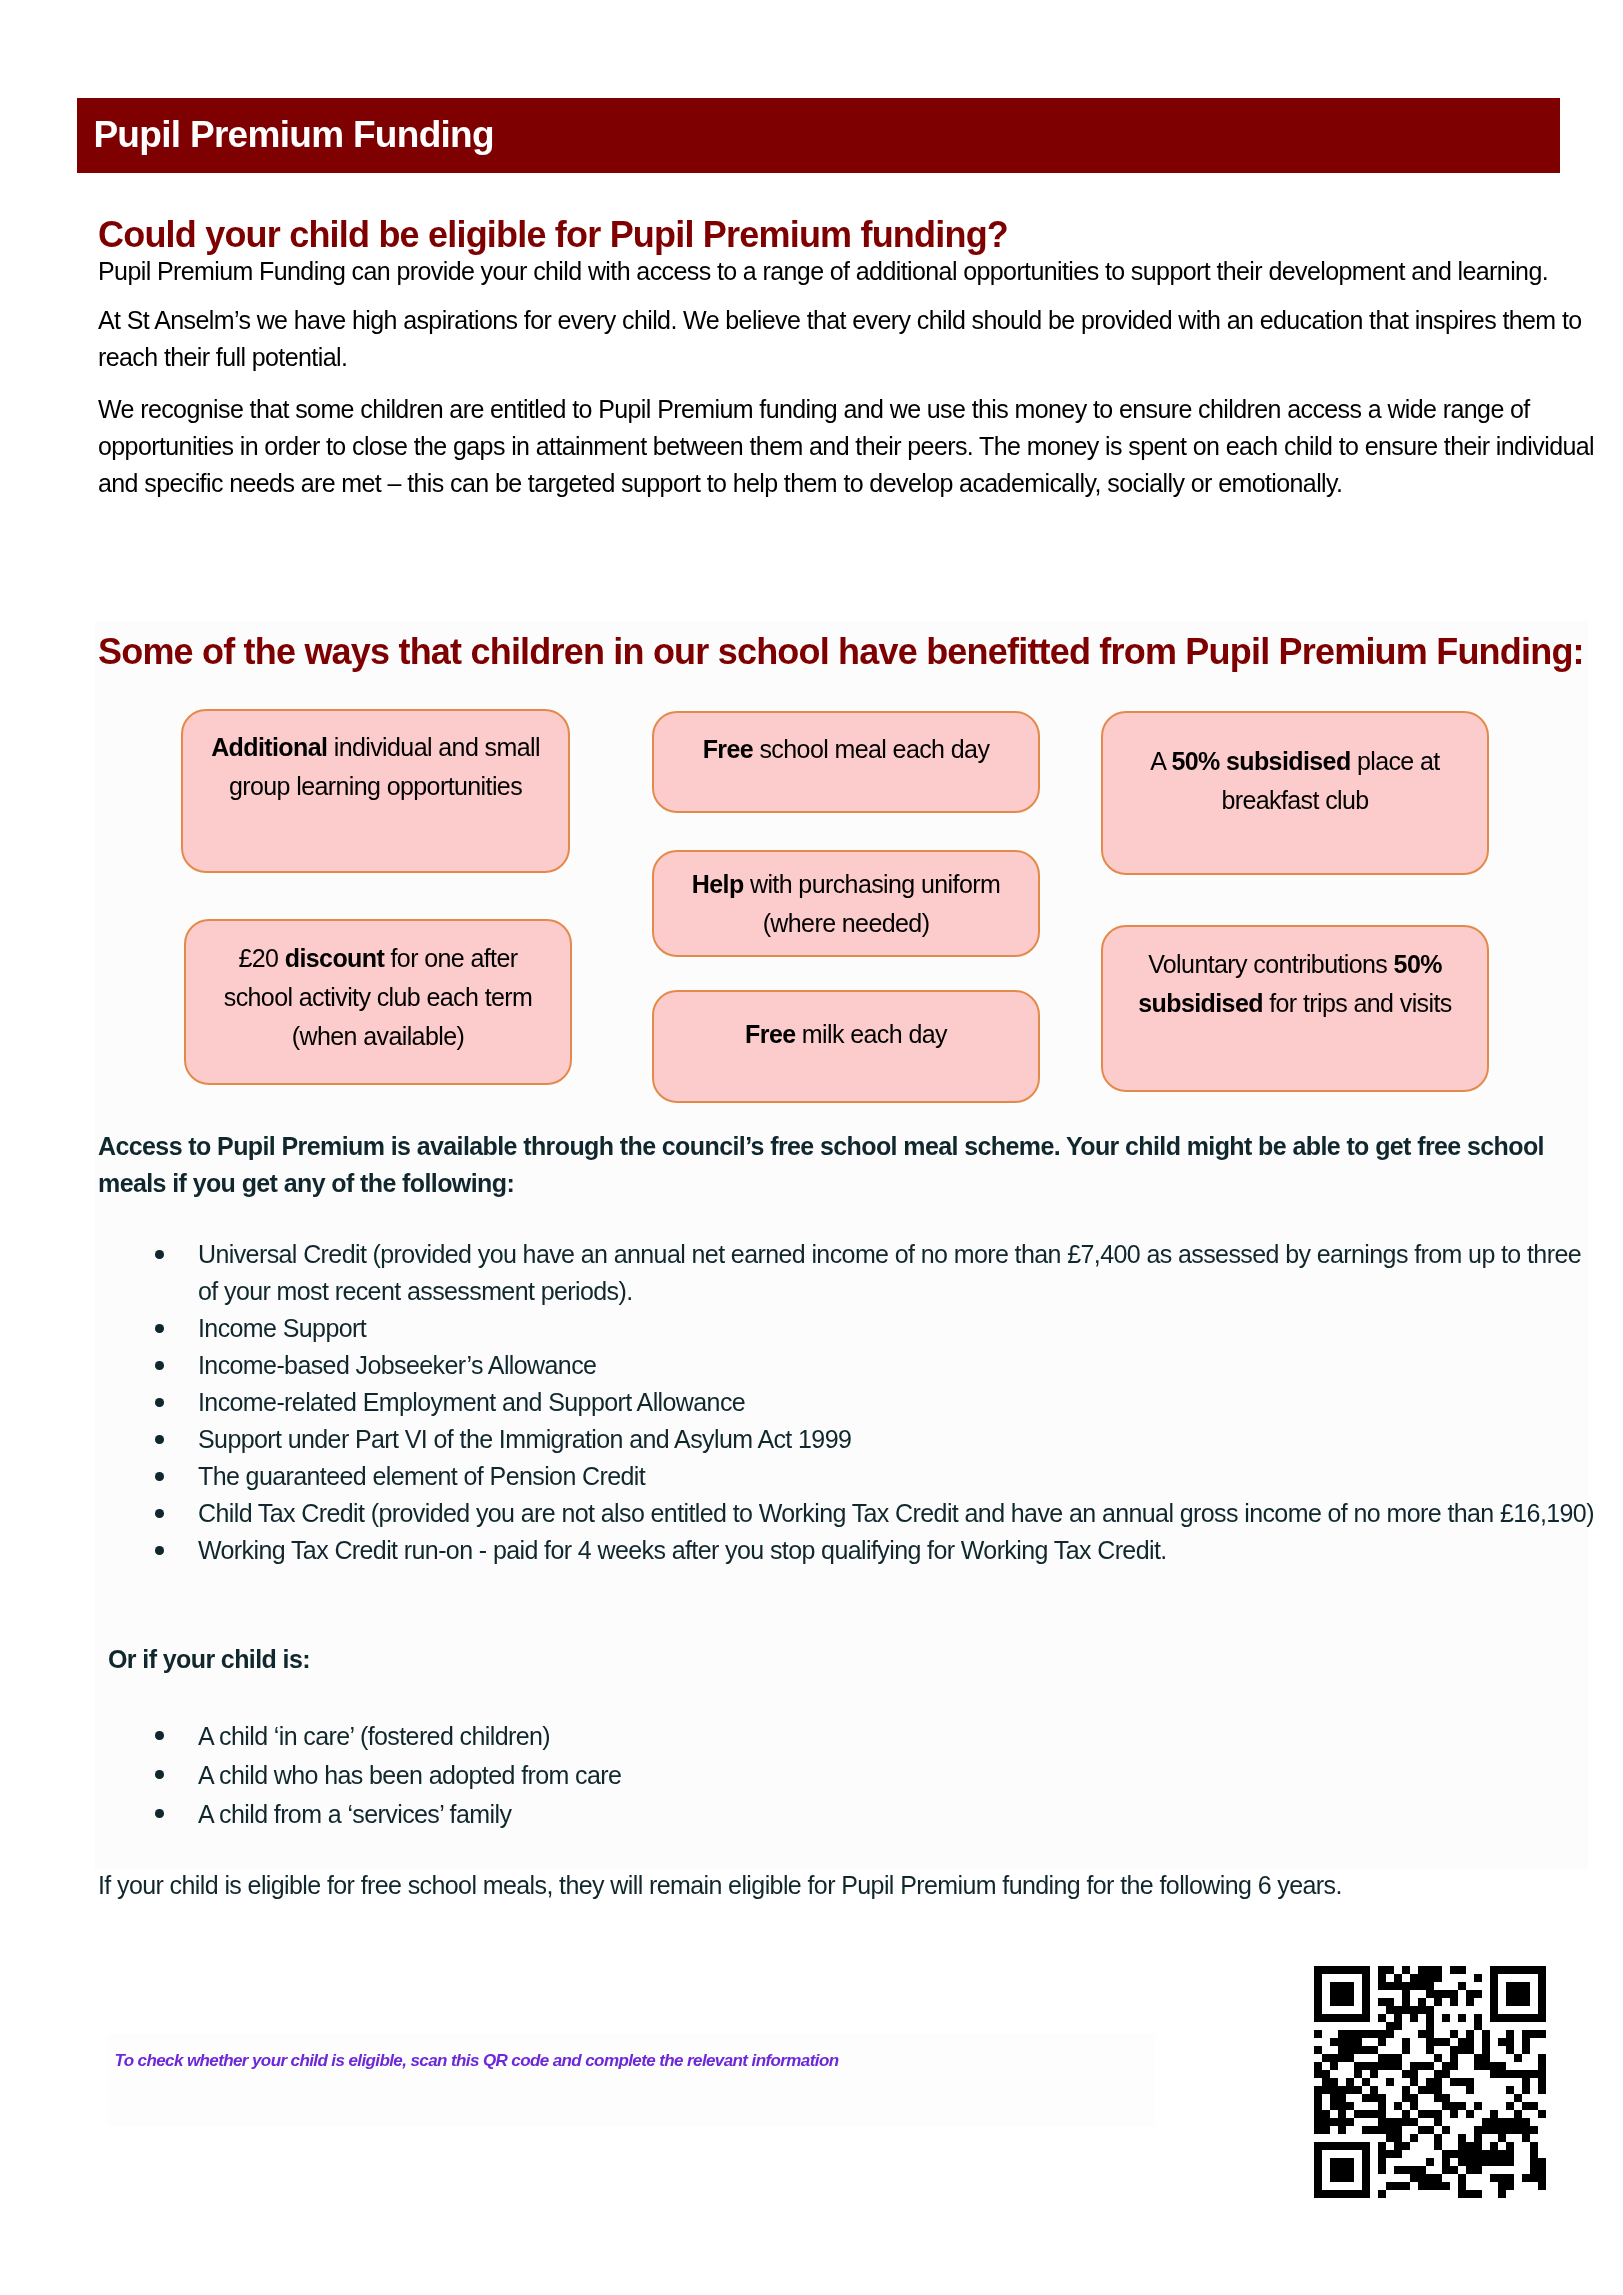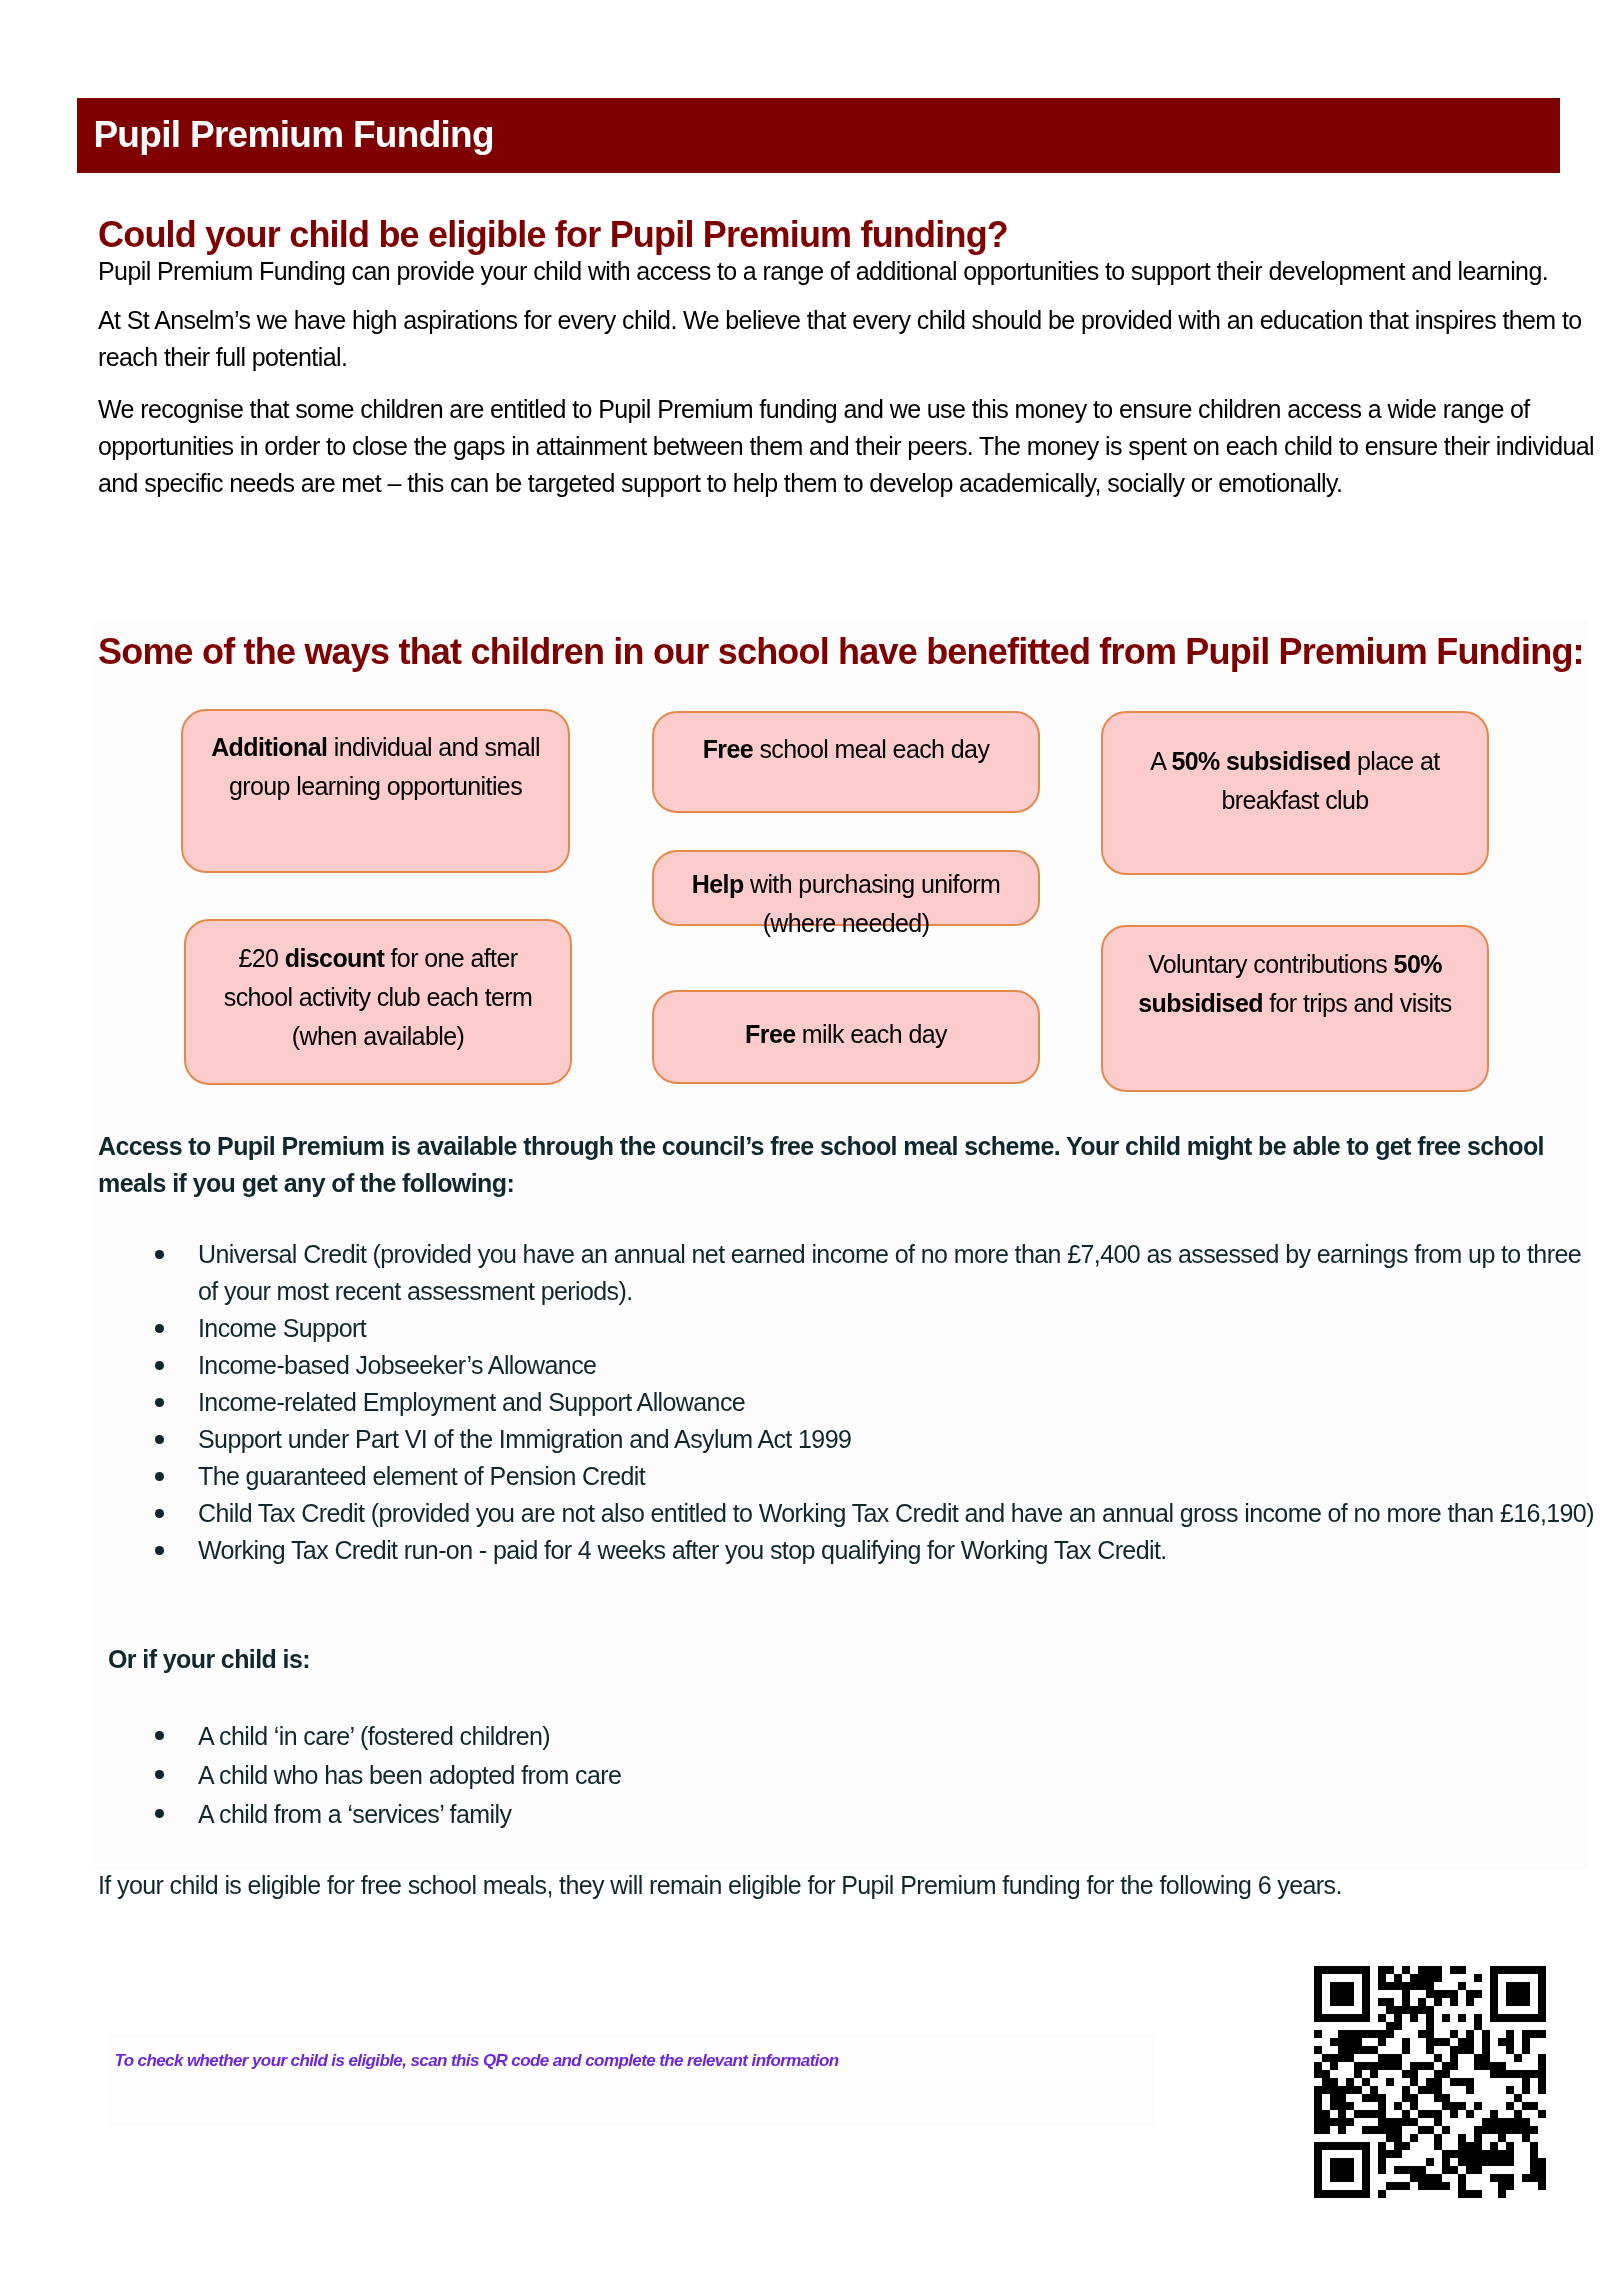--- a/index.html
+++ b/index.html
@@ -44,27 +44,27 @@
 
 <div class="box" style="left:181px; top:709px; width:389px; height:164px;">
   <span><span></span><b>Additional</b><span> individual and small group learning opportunities</span></span>
 </div>
 <div class="box" style="left:652px; top:711px; width:388px; height:102px;">
   <span><span></span><b>Free</b><span> school meal each day</span></span>
 </div>
 <div class="box" style="left:1101px; top:711px; width:388px; height:164px; padding-top:29px;">
   <span><span>A </span><b>50% subsidised</b><span> place at breakfast club</span></span>
 </div>
-<div class="box" style="left:652px; top:850px; width:388px; height:76px; padding-top:13px; padding-left:33px; padding-right:33px;">
+<div class="box" style="left:652px; top:850px; width:388px; height:107px; padding-top:13px; padding-left:33px; padding-right:33px;">
   <span><span></span><b>Help</b><span> with purchasing uniform (where needed)</span></span>
 </div>
 <div class="box" style="left:184px; top:919px; width:388px; height:166px; padding-top:18.3px; padding-left:29px; padding-right:29px;">
   <span><span>£20 </span><b>discount</b><span> for one after school activity club each term (when available)</span></span>
 </div>
-<div class="box" style="left:652px; top:990px; width:388px; height:94px; padding-top:23px;">
+<div class="box" style="left:652px; top:990px; width:388px; height:113px; padding-top:23px;">
   <span><span></span><b>Free</b><span> milk each day</span></span>
 </div>
 <div class="box" style="left:1101px; top:925px; width:388px; height:167px; padding-top:18.3px; padding-left:33px; padding-right:33px;justify-content:center;">
   <span><span>Voluntary contributions </span><b>50% subsidised</b><span> for trips and visits</span></span>
 </div>
 
 <p class="abs body-text dark bold" style="left:98px; top:1128px; width:1478px;">Access to Pupil Premium is available through the council’s free school meal scheme.  Your child might be able to get free school meals if you get any of the following:</p>
 
 <ul class="abs bul dark" style="left:155px; top:1236px; width:1439px;">
   <li><span class="dot"></span><span>Universal Credit (provided you have an annual net earned income of no more than £7,400 as assessed by earnings from up to three of your most recent assessment periods).</span></li>

